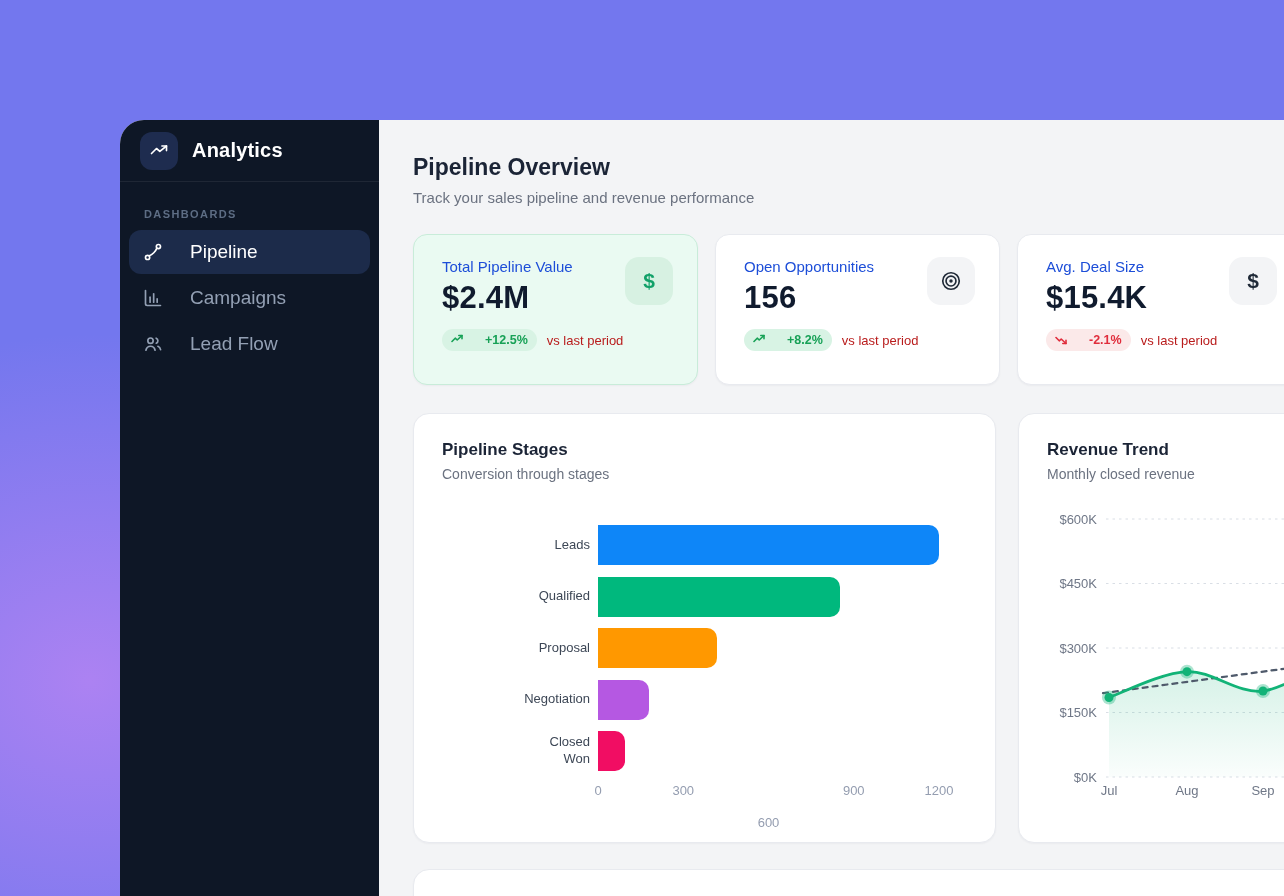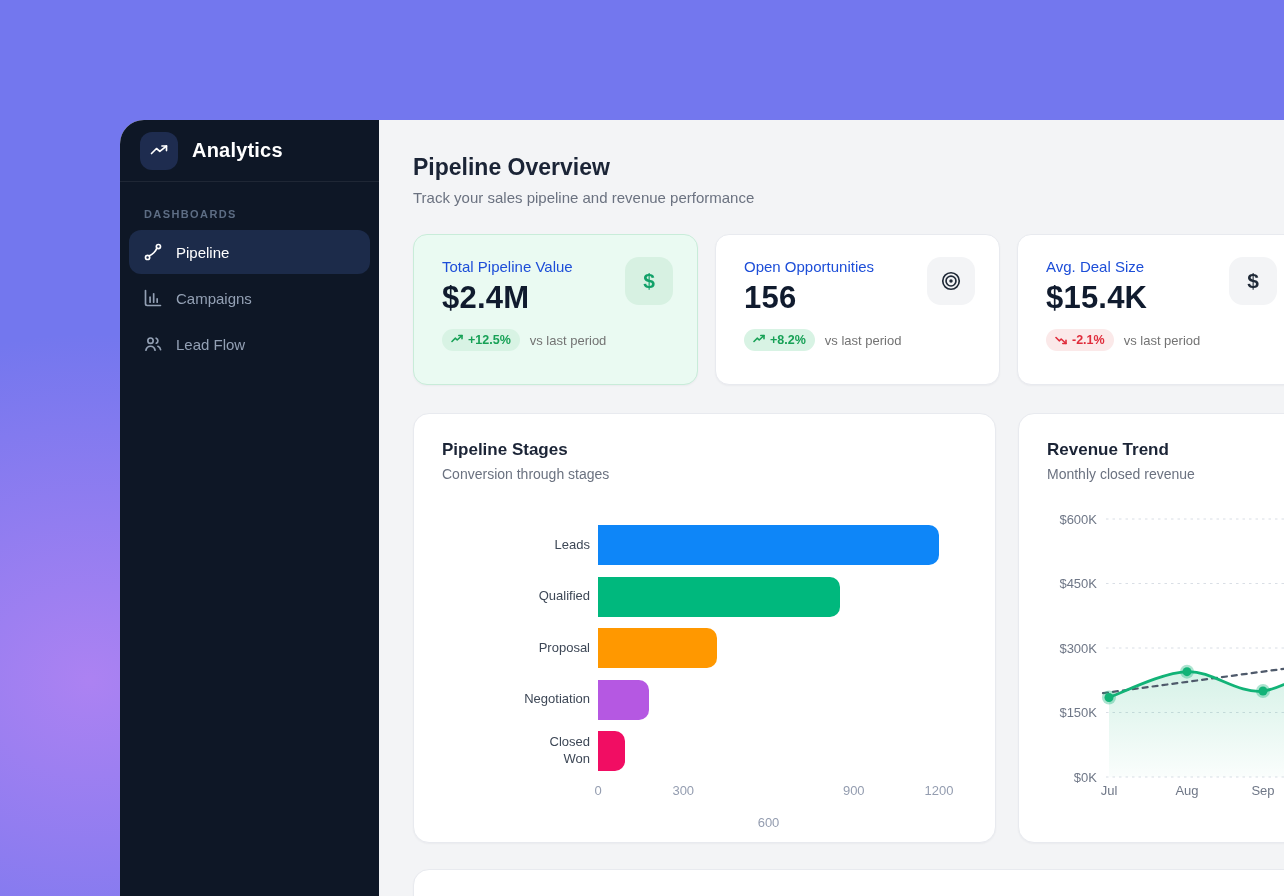--- a/index.html
+++ b/index.html
@@ -15,42 +15,42 @@
   }
   
   .sidebar { width:259px; flex-shrink:0; background:#0e1726; color:#fff; }
   .sidebar-header { height:62px; display:flex; align-items:center; gap:14px; padding:0 20px;
     border-bottom:1px solid rgba(255,255,255,.07); }
   .logo-tile { width:38px; height:38px; border-radius:12px; background:#1e2c4f;
     display:flex; align-items:center; justify-content:center; color:#fff; }
   .brand { font-size:20px; font-weight:700; letter-spacing:.2px; color:#fff; }
   .section-label { margin:26px 24px 10px; font-size:11px; font-weight:700; letter-spacing:1.4px; color:#5d6d84; }
   .nav { padding:0 9px; display:flex; flex-direction:column; gap:2px; }
-  .nav-item { display:flex; align-items:center; gap:13px; height:44px; padding:0 14px;
-    border-radius:12px; color:#93a0b4; font-size:15px; cursor:pointer; }
+  .nav-item { display:flex; align-items:center; gap:27px; height:44px; padding:0 14px;
+    border-radius:12px; color:#93a0b4; font-size:19px; cursor:pointer; }
   .nav-item.active { background:#1c2b4a; color:#fff; }
   .nav-item .nav-ic { display:flex; width:20px; height:20px; }
   
   .main { flex:1; padding:34px 0 0 34px; overflow:visible; }
   .page-title { font-size:23px; font-weight:700; color:#1b2436; }
   .page-sub { margin-top:8px; font-size:15px; color:#6b7280; }
   .stats-row { margin-top:28px; display:flex; gap:17px; }
   .stat-card { width:285px; height:151px; flex-shrink:0; background:#fff; border:1px solid #e8eaef;
     border-radius:14px; padding:23px 0 0 28px; position:relative; box-shadow:0 1px 2px rgba(16,24,40,.04); }
   .stat-card.highlight { background:#eafaf2; border-color:#c8ecd9; }
   .stat-label { font-size:15px; color:#1d4ed8; }
   .stat-value { margin-top:5px; font-size:31px; font-weight:800; color:#101b2e; letter-spacing:.2px; }
   .stat-foot { margin-top:13px; display:flex; align-items:center; gap:10px; }
-  .badge { display:inline-flex; align-items:center; gap:5px; height:22px; padding:0 9px;
+  .badge { display:inline-flex; align-items:center; gap:22px; height:22px; padding:0 9px;
     border-radius:999px; font-size:12.5px; font-weight:700; }
   .badge.up { background:#d8f3e4; color:#17a156; }
   .badge.down { background:#fbe9e9; color:#e02d3c; }
   .badge .ic-down, .badge.down .ic-up { display:none; }
   .badge.down .ic-down { display:inline-flex; }
-  .vs { font-size:13px; color:#737373; }
+  .vs { font-size:13px; color:#b91c1c; }
   .icon-tile { position:absolute; top:22px; right:24px; width:48px; height:48px; border-radius:14px;
     display:flex; align-items:center; justify-content:center; }
   .icon-tile.mint { background:#d7f1e2; color:#12a169; }
   .icon-tile.gray { background:#f3f4f6; color:#1f2937; }
   .dollar-glyph { font-size:21px; font-weight:600; }
   
   .charts-row { margin-top:28px; display:flex; gap:22px; }
   .chart-card { background:#fff; border:1px solid #e8eaef; border-radius:16px; padding:26px 28px;
     box-shadow:0 1px 2px rgba(16,24,40,.04); flex-shrink:0; height:430px; }
   .chart-card.stages { width:583px; }

